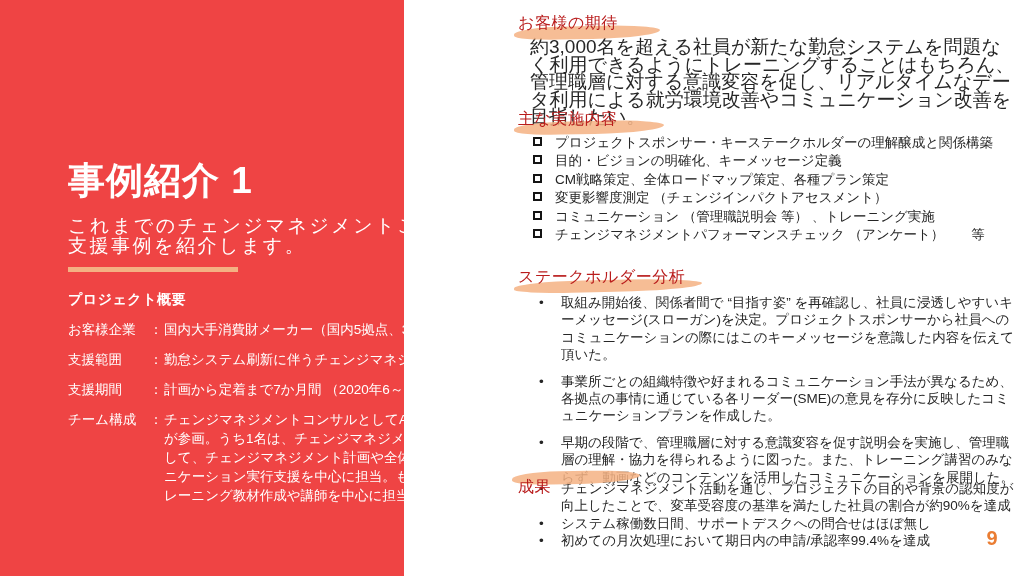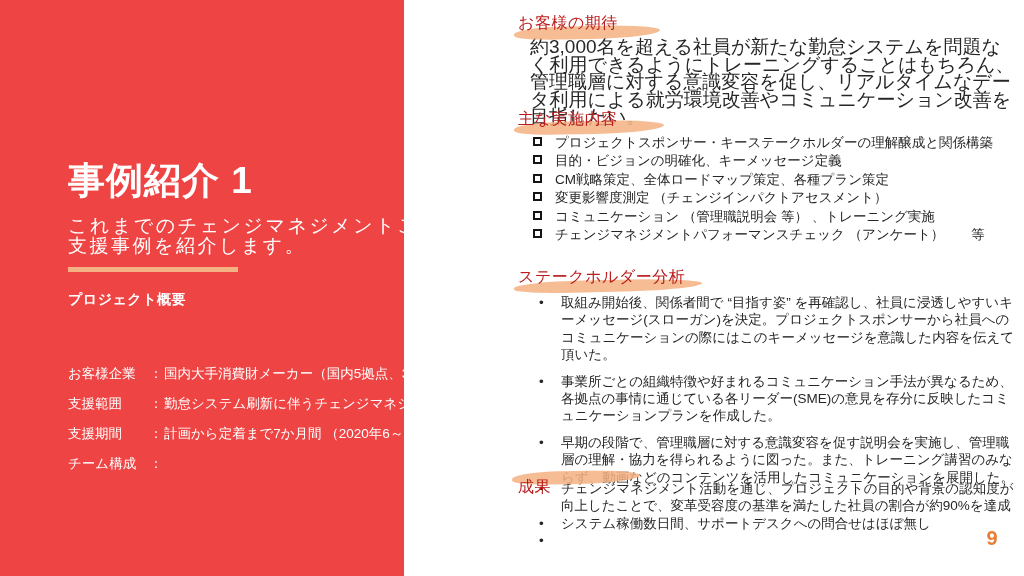--- a/index.html
+++ b/index.html
@@ -26,21 +26,21 @@
   }
   .title-divider {
     position:absolute; left:68px; top:267px; width:170px; height:5px;
     background:#F4B183;
   }
   .overview-heading {
     position:absolute; left:68px; top:291px;
     font-size:14px; font-weight:700; letter-spacing:0.5px;
   }
   .overview-rows {
-    position:absolute; left:68px; top:320px; width:428px;margin-top:44px;
+    position:absolute; left:68px; top:320px; width:428px;
   }
   .overview-row {
     display:grid; grid-template-columns:80px 16px 1fr;
     font-size:13.5px; line-height:19px; margin-bottom:11px;
   }
   .row-sep { text-align:center; }
 
   
   .sec-heading {
     position:absolute; z-index:2;
@@ -111,20 +111,21 @@
       <span class="row-value">勤怠システム刷新に伴うチェンジマネジメント</span>
     </div>
     <div class="overview-row">
       <span class="row-label">支援期間</span>
       <span class="row-sep">：</span>
       <span class="row-value">計画から定着まで7か月間 （2020年6～12月）</span>
     </div>
     <div class="overview-row">
       <span class="row-label">チーム構成</span>
       <span class="row-sep">：</span>
+      <span class="row-value">チェンジマネジメントコンサルとしてAtawayから2名が参画。うち1名は、チェンジマネジメントリードとして、チェンジマネジメント計画や全体管理、コミュニケーション実行支援を中心に担当。もう1名は、トレーニング教材作成や講師を中心に担当。</span>
     </div>
   </div>
 </div>
 
 <div class="swoosh" id="swoosh-expectations"></div>
 <div class="sec-heading" id="heading-expectations">お客様の期待</div>
 <div class="sec-body">約3,000名を超える社員が新たな勤怠システムを問題なく利用できるようにトレーニングすることはもちろん、管理職層に対する意識変容を促し、リアルタイムなデータ利用による就労環境改善やコミュニケーション改善を目指したい。</div>
 
 <div class="swoosh" id="swoosh-activities"></div>
 <div class="sec-heading" id="heading-activities">主な実施内容</div>
@@ -181,16 +182,17 @@
   <div class="bullet-item">
     <span class="bullet-icon">•</span>
     <span>チェンジマネジメント活動を通じ、プロジェクトの目的や背景の認知度が向上したことで、変革受容度の基準を満たした社員の割合が約90%を達成</span>
   </div>
   <div class="bullet-item">
     <span class="bullet-icon">•</span>
     <span>システム稼働数日間、サポートデスクへの問合せはほぼ無し</span>
   </div>
   <div class="bullet-item">
     <span class="bullet-icon">•</span>
+    <span>初めての月次処理において期日内の申請/承認率99.4%を達成</span>
   </div>
 </div>
 
 <div class="page-number">9</div>
 
 </body></html>

